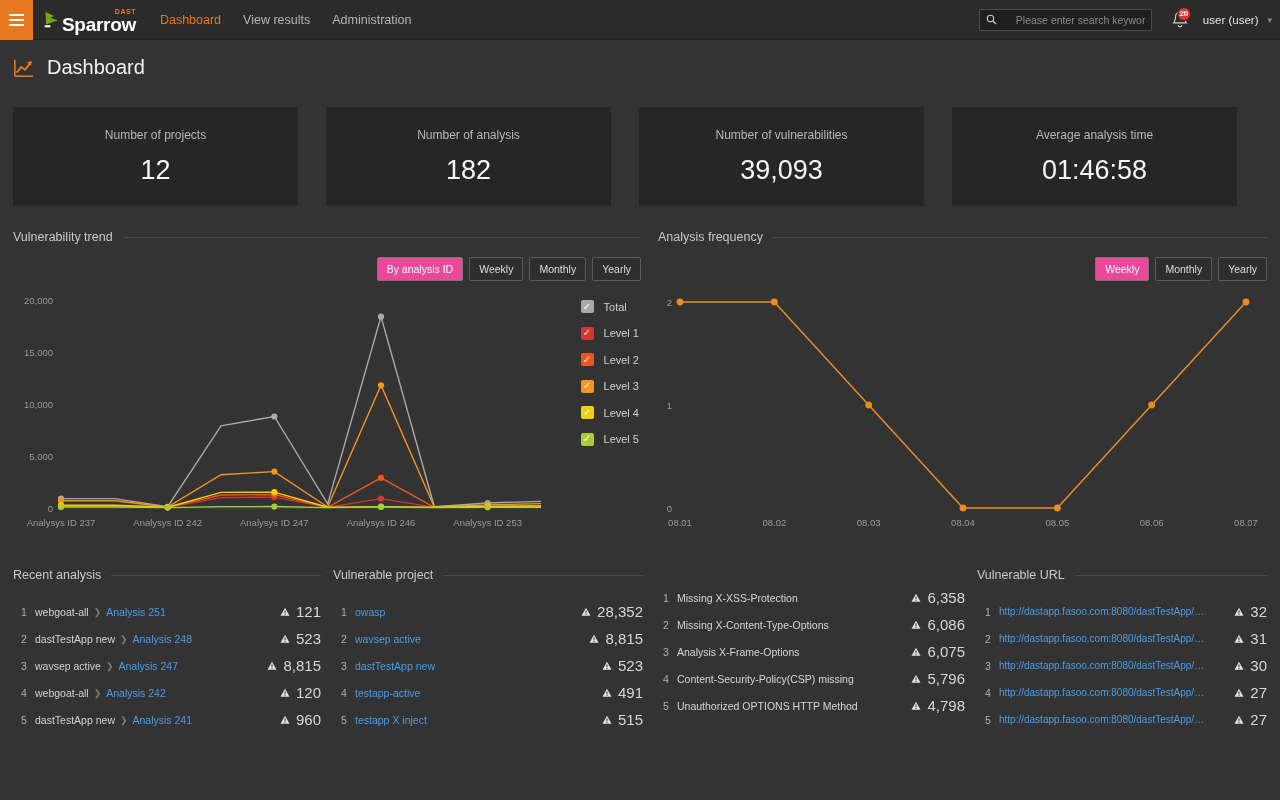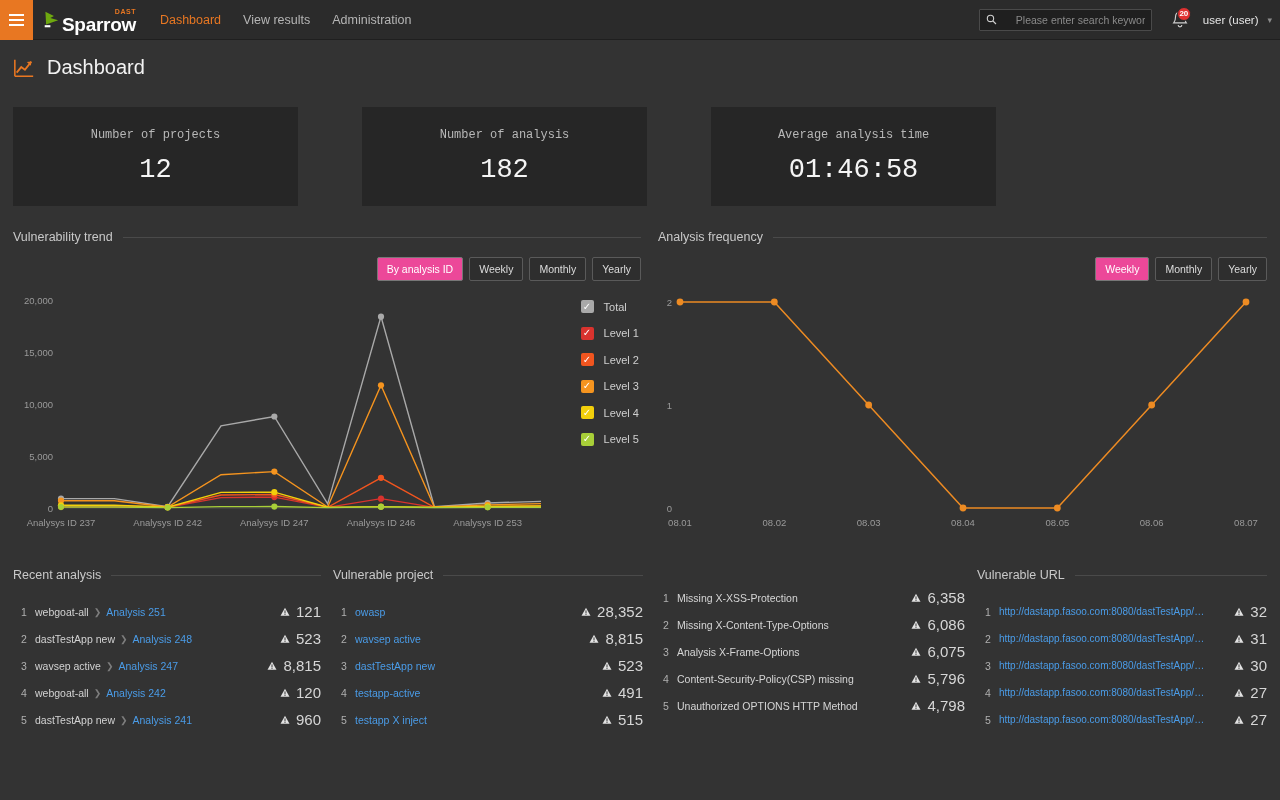--- a/index.html
+++ b/index.html
@@ -82,21 +82,21 @@
 
   
   .page-head {
     position:absolute; top: 40px; left: 0; width: 1280px; height: 55px;
     display:flex; align-items:center; padding-left: 13px;
   }
   .page-icon { width: 22px; height: 22px; margin-right: 12px; }
   .page-title { font-size: 20px; color: #f2f2f2; font-weight: normal; }
 
   
-  .kpis { position:absolute; top: 107px; left: 13px; width: 1254px; display:flex; gap: 64px; font-family: Liberation Mono, monospace; }
+  .kpis { position:absolute; top: 107px; left: 13px; width: 1254px; display:flex; gap: 28px; }
   .kpi {
     width: 285px; height: 99px; background: #262626;
     display:flex; flex-direction: column; align-items:center; justify-content:center;
   }
   .kpi-label { font-size: 12px; color: #b8b8b8; margin-bottom: 13px; }
   .kpi-value { font-size: 27px; color: #f5f5f5; font-weight: 500; }
 
   
   .sec-head { display:flex; align-items:center; gap: 10px; }
   .sec-title { font-size: 12.5px; color: #c9c9c9; white-space: nowrap; }
@@ -222,20 +222,24 @@
 </div>
 
 <div class="kpis">
   <div class="kpi">
     <div class="kpi-label">Number of projects</div>
     <div class="kpi-value">12</div>
   </div>
   <div class="kpi">
     <div class="kpi-label">Number of analysis</div>
     <div class="kpi-value">182</div>
+  </div>
+  <div class="kpi">
+    <div class="kpi-label">Number of vulnerabilities</div>
+    <div class="kpi-value">39,093</div>
   </div>
   <div class="kpi">
     <div class="kpi-label">Average analysis time</div>
     <div class="kpi-value">01:46:58</div>
   </div>
 </div>
 
 <div class="panel-vt">
   <div class="sec-head">
     <div class="sec-title">Vulnerability trend</div>

